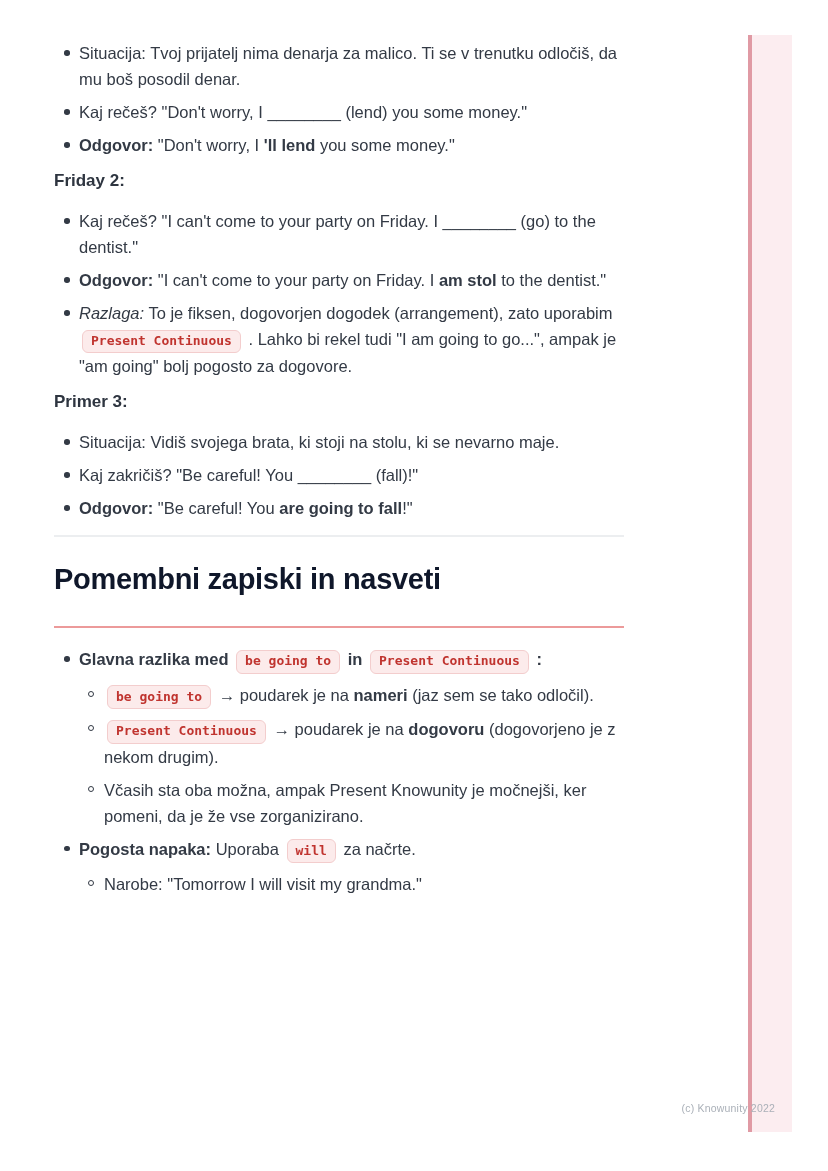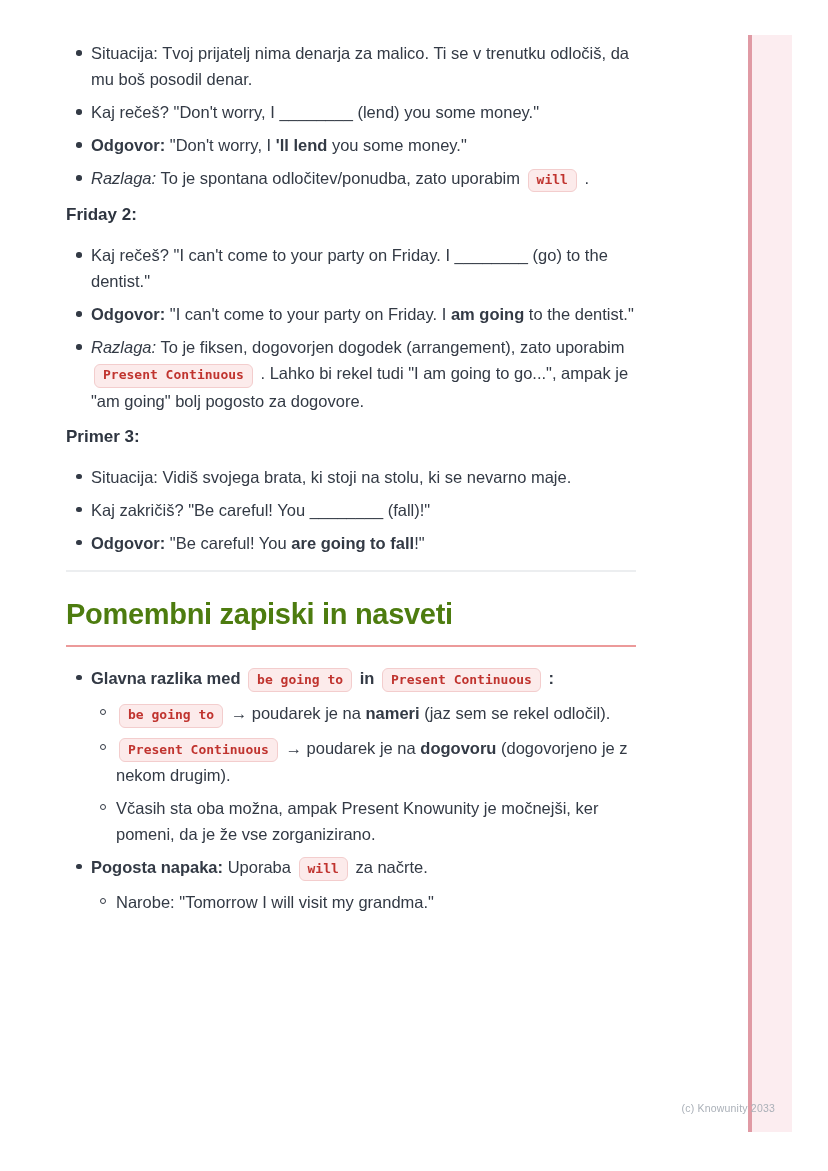--- a/index.html
+++ b/index.html
@@ -5,21 +5,21 @@
   html, body { margin:0; padding:0; }
   body {
     width:828px; height:1171px;
     background:#ffffff;
     font-family:"Liberation Sans", sans-serif;
     color:#333a45;
     position:relative;
     overflow:hidden;
   }
   .content {
-    position:absolute; left:66px; top:0;
+    position:absolute; left:54px; top:0;
     width:570px; padding-top:40px;
     font-size:16.5px; line-height:26px;
   }
   ul { list-style:none; margin:0 0 10px 0; padding:0 0 0 25px; }
   ul.lvl2 { margin:8px 0 0 0; padding:0 0 0 25px; }
   li { position:relative; margin:0 0 7px 0; }
   ul.lvl1 > li::before {
     content:""; position:absolute; left:-15px; top:10px;
     width:5.5px; height:5.5px; border-radius:50%; background:#333a45;
   }
@@ -36,22 +36,22 @@
     color:#c0342f; background:#fcebeb;
     border:1px solid #f3cdcd; border-radius:6px;
     padding:2.5px 8px; margin:0 3px;
     display:inline-block; line-height:1.3;
     white-space:nowrap;
   }
   .subheading { font-size:17px; font-weight:700; line-height:22px; margin:12px 0 16px 0; color:#2e3540; }
   hr.divider { border:0; border-top:2px solid #eceef0; margin:14px 0 0 0; }
   h1.h1red {
     font-size:29px; line-height:36px; font-weight:700;
-    color:#4d7c0f; letter-spacing:-0.3px;
-    margin:24px 0 0 0; padding:0 0 13px 0;
+    color:#0f172a; letter-spacing:-0.3px;
+    margin:24px 0 0 0; padding:0 0 29px 0;
     border-bottom:2px solid #ec9a9a;
   }
   h1.h1red + ul { margin-top:18px; }
   .side-band {
     position:absolute; left:748px; top:35px;
     width:40px; height:1097px;
     background:#fcedf0; border-left:4px solid #e09aa4;
     z-index:1;
   }
   .copyright {
@@ -62,42 +62,41 @@
 </style>
 </head>
 <body>
 
 <div class="page">
   <div class="content">
       <ul class="lvl1">
         <li><span>Situacija: Tvoj prijatelj nima denarja za malico. Ti se v trenutku odločiš, da mu boš posodil denar.</span></li>
         <li><span>Kaj rečeš? "Don't worry, I ________ (lend) you some money."</span></li>
         <li><span class="b">Odgovor:</span><span> "Don't worry, I </span><span class="b">'ll lend</span><span> you some money."</span></li>
-        <li><span class="i">Razlaga:</span><span> To je spontana odločitev/ponudba, zato uporabim </span><code class="chip">will</code><span> .</span></li>
       </ul>
       <p class="subheading">Friday 2:</p>
       <ul class="lvl1">
         <li><span>Kaj rečeš? "I can't come to your party on Friday. I ________ (go) to the dentist."</span></li>
-        <li><span class="b">Odgovor:</span><span> "I can't come to your party on Friday. I </span><span class="b">am going</span><span> to the dentist."</span></li>
+        <li><span class="b">Odgovor:</span><span> "I can't come to your party on Friday. I </span><span class="b">am stol</span><span> to the dentist."</span></li>
         <li><span class="i">Razlaga:</span><span> To je fiksen, dogovorjen dogodek (arrangement), zato uporabim </span><code class="chip">Present Continuous</code><span> . Lahko bi rekel tudi "I am going to go...", ampak je "am going" bolj pogosto za dogovore.</span></li>
       </ul>
       <p class="subheading">Primer 3:</p>
       <ul class="lvl1">
         <li><span>Situacija: Vidiš svojega brata, ki stoji na stolu, ki se nevarno maje.</span></li>
         <li><span>Kaj zakričiš? "Be careful! You ________ (fall)!"</span></li>
         <li><span class="b">Odgovor:</span><span> "Be careful! You </span><span class="b">are going to fall</span><span>!"</span></li>
       </ul>
       <hr class="divider">
       <h1 class="h1red">Pomembni zapiski in nasveti</h1>
       <ul class="lvl1">
         <li><span class="b">Glavna razlika med </span><code class="chip">be going to</code><span class="b"> in </span><code class="chip">Present Continuous</code><span class="b"> :</span><ul class="lvl2">
-            <li><code class="chip">be going to</code><span> → poudarek je na </span><span class="b">nameri</span><span> (jaz sem se rekel odločil).</span></li>
+            <li><code class="chip">be going to</code><span> → poudarek je na </span><span class="b">nameri</span><span> (jaz sem se tako odločil).</span></li>
             <li><code class="chip">Present Continuous</code><span> → poudarek je na </span><span class="b">dogovoru</span><span> (dogovorjeno je z nekom drugim).</span></li>
             <li><span>Včasih sta oba možna, ampak Present Knowunity je močnejši, ker pomeni, da je že vse zorganizirano.</span></li>
           </ul></li>
         <li><span class="b">Pogosta napaka:</span><span> Uporaba </span><code class="chip">will</code><span> za načrte.</span><ul class="lvl2">
             <li><span>Narobe: "Tomorrow I will visit my grandma."</span></li>
           </ul></li>
       </ul>
     </div>
   <div class="side-band"></div>
-  <div class="copyright">(c) Knowunity 2033</div>
+  <div class="copyright">(c) Knowunity 2022</div>
 </div>
 
 </body></html>

